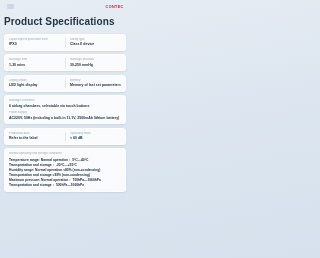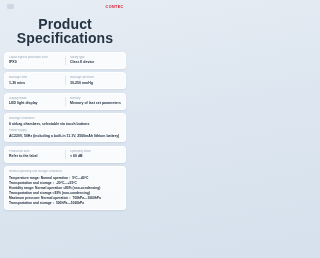--- a/index.html
+++ b/index.html
@@ -44,22 +44,22 @@
     font-size: 3.6px;
     letter-spacing: .35px;
     font-weight: bold;
     color: #d8152a;
     transform: scaleX(1.05);
     white-space: nowrap;
   }
 
   
   .heading {
-    text-align: center;
-    font-size: 14px;
+    text-align: left;
+    font-size: 10px;
     font-weight: 600;
     letter-spacing: .1px;
     color: #253545;
     margin: 4px 0 7px 0;
     line-height: 1;
   }
 
   
   .cards {
     display: flex;

